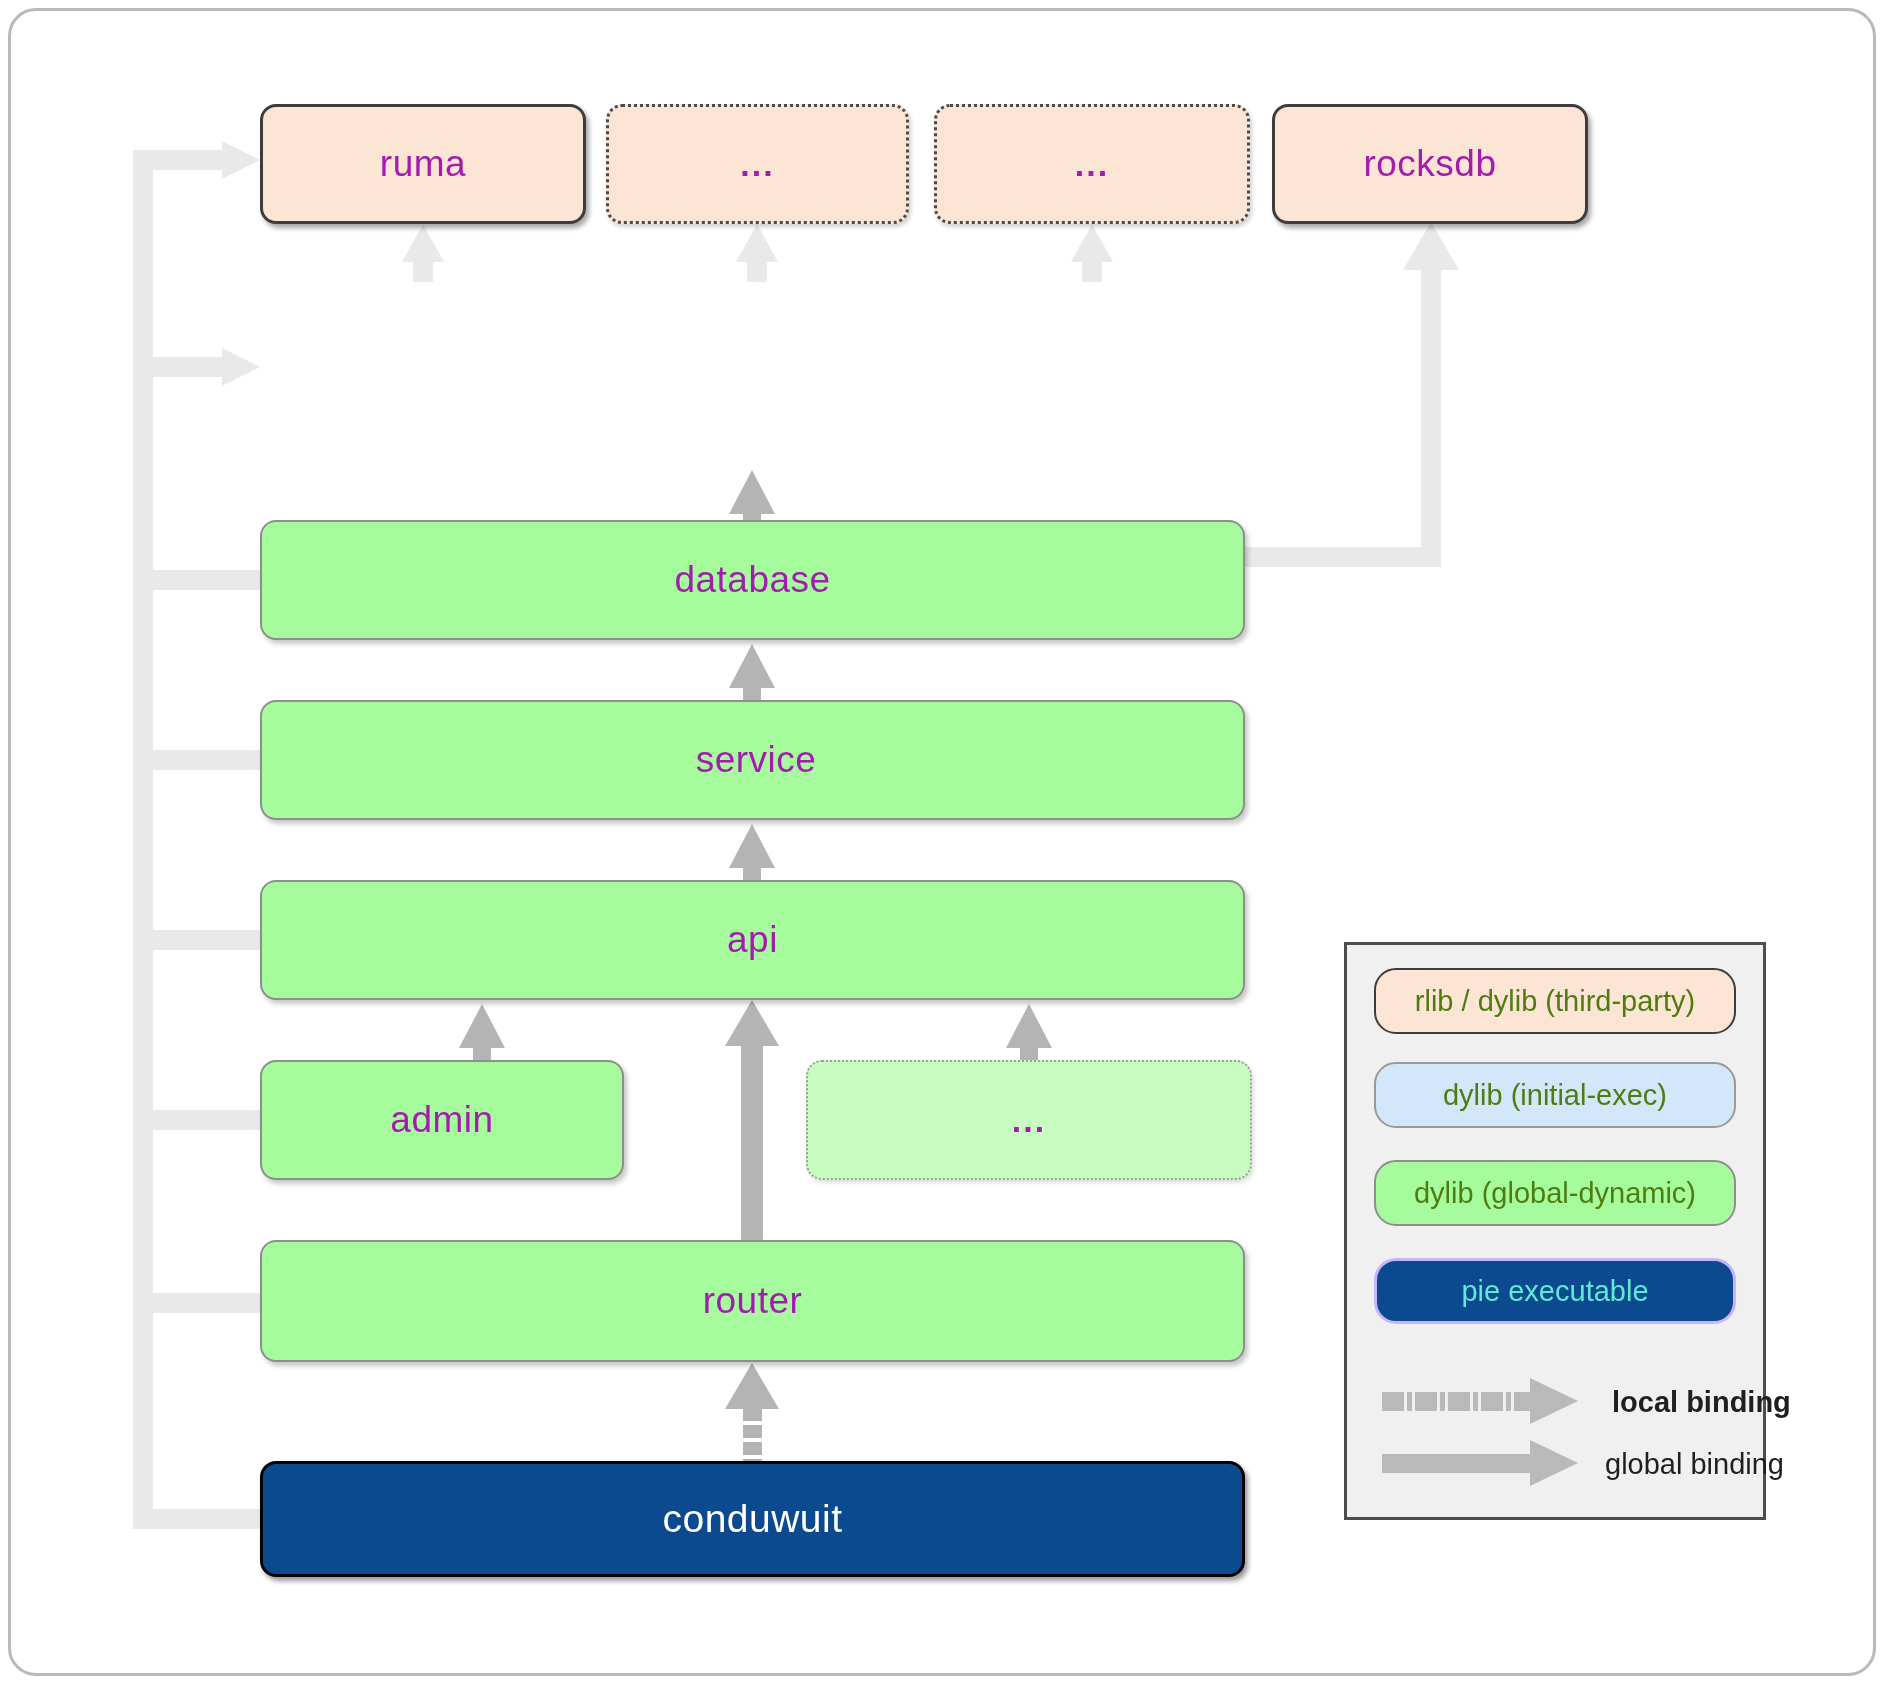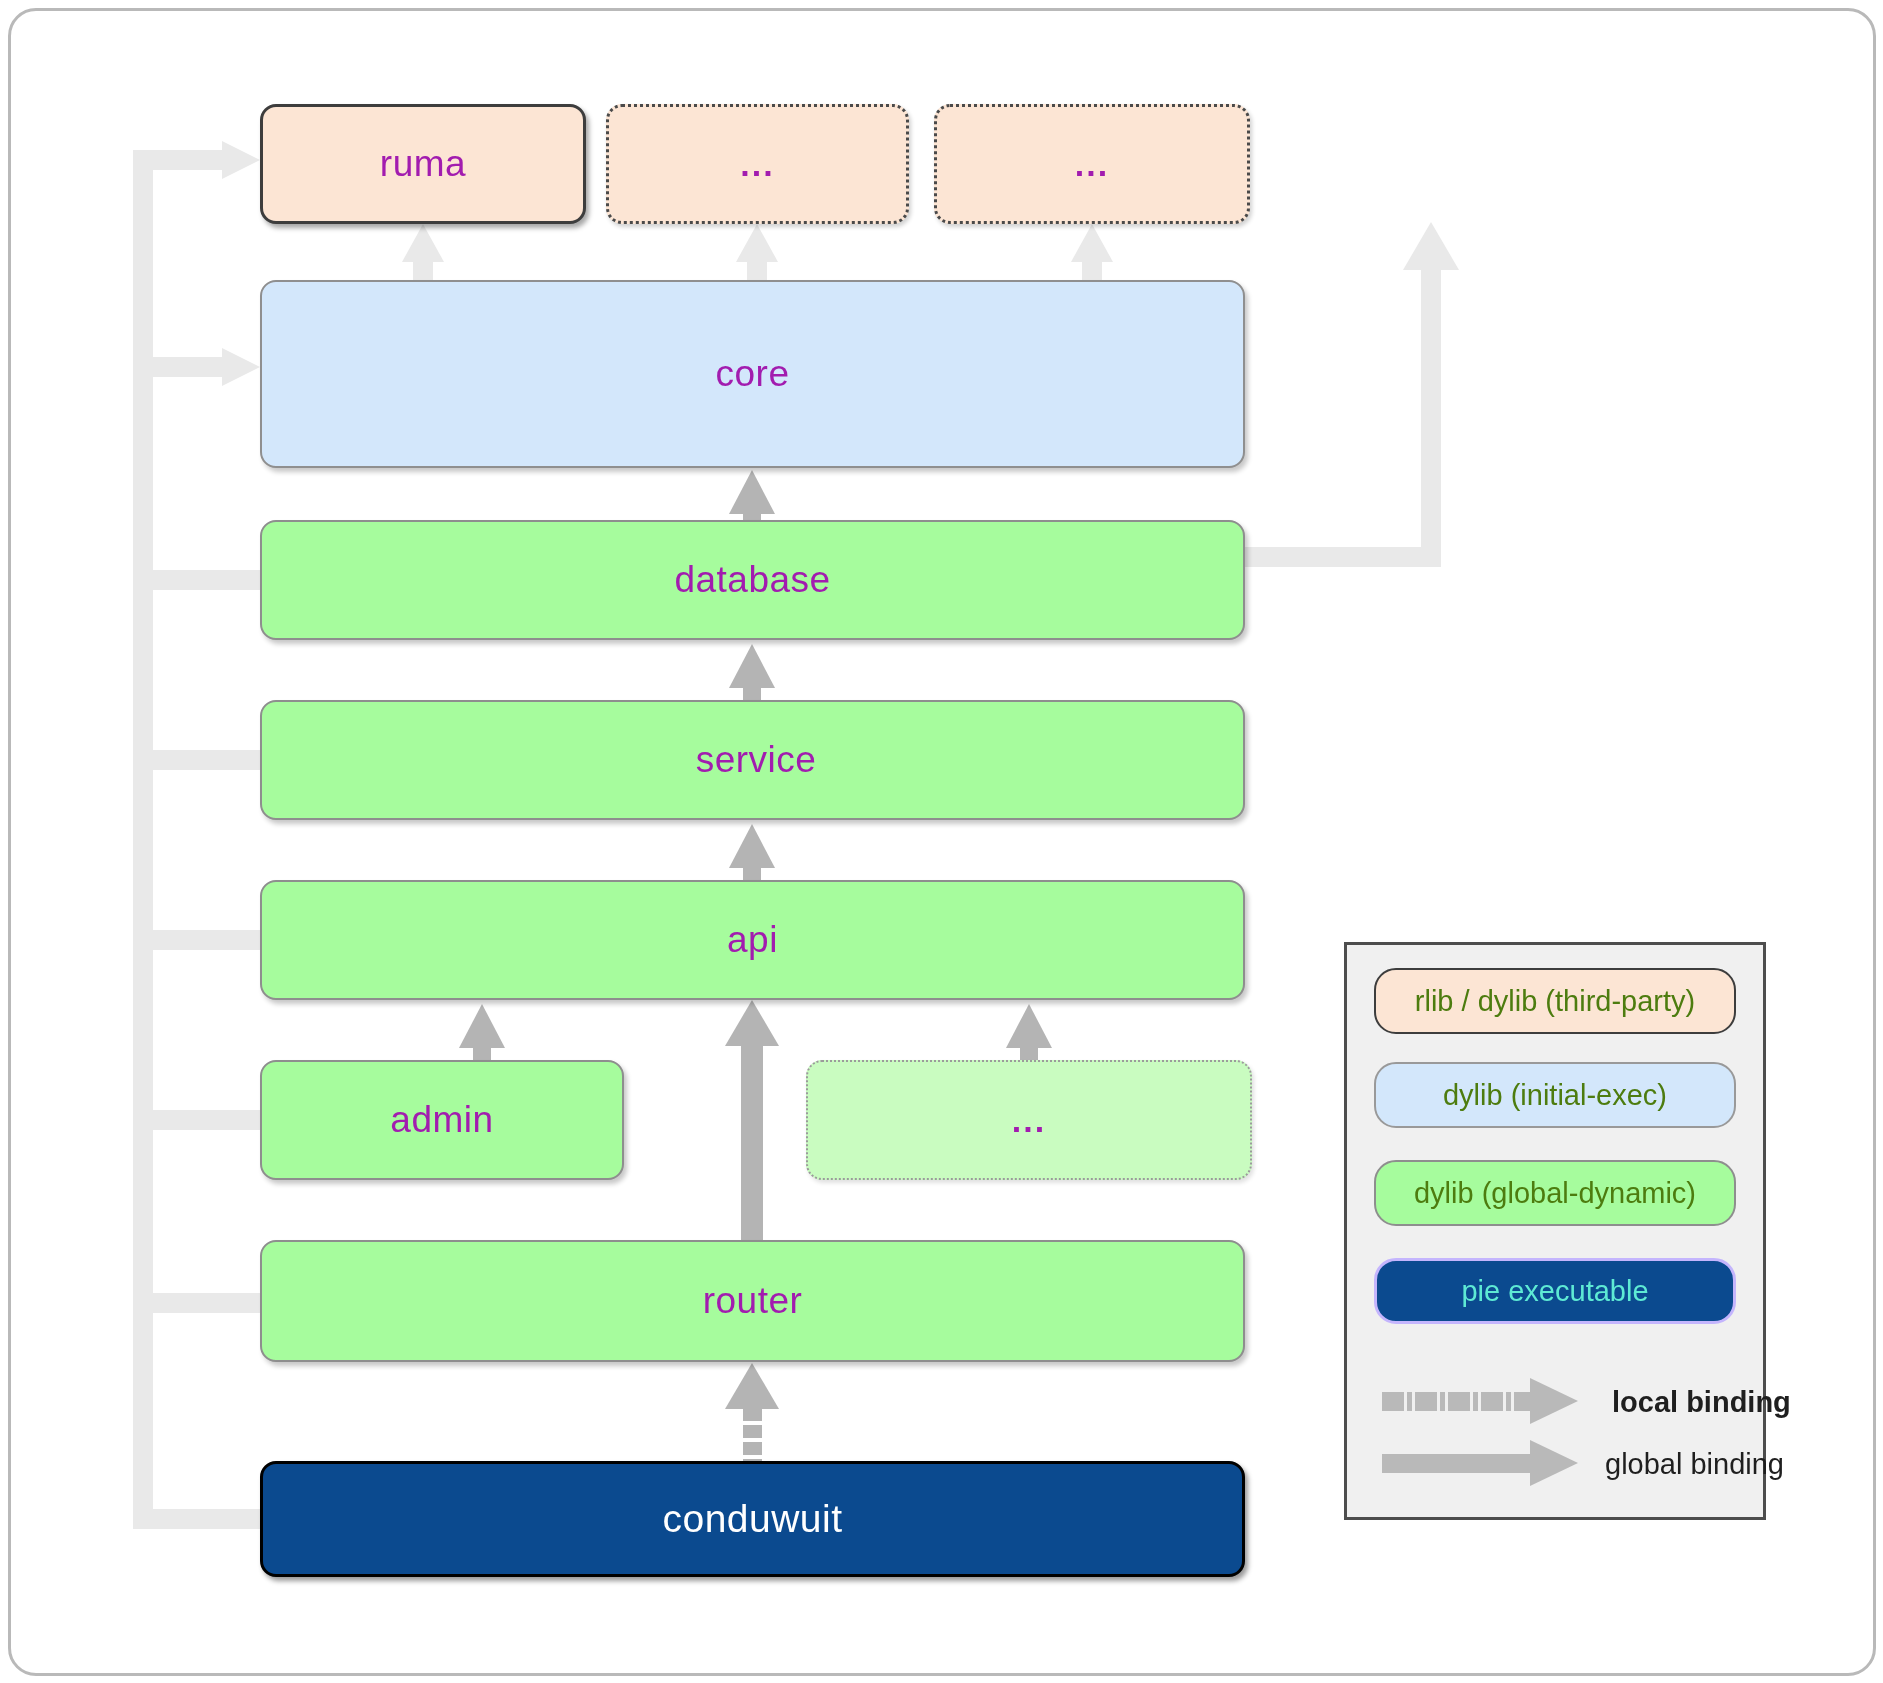--- a/index.html
+++ b/index.html
@@ -110,24 +110,24 @@
 
   <div class="box third" style="left:260px; top:104px; width:326px; height:120px;">
     <span>ruma</span>
   </div>
   <div class="box third dotted ellipsis" style="left:606px; top:104px; width:303px; height:120px;">
     <span>...</span>
   </div>
   <div class="box third dotted ellipsis" style="left:934px; top:104px; width:316px; height:120px;">
     <span>...</span>
   </div>
+  <div class="box third" style="left:1272px; top:104px; width:316px; height:120px;">
+    <span>rocksdb</span>
+  </div>
 
-  <div class="box iexec" style="left:260px; top:280px; width:985px; height:188px;">
-    <span>core</span>
-  </div>
 
   <div class="box gdyn" style="left:260px; top:520px; width:985px; height:120px;">
     <span>database</span>
   </div>
 
   <div class="box gdyn" style="left:260px; top:700px; width:985px; height:120px;padding-left:7px;">
     <span>service</span>
   </div>
 
   <div class="box gdyn" style="left:260px; top:880px; width:985px; height:120px;">

